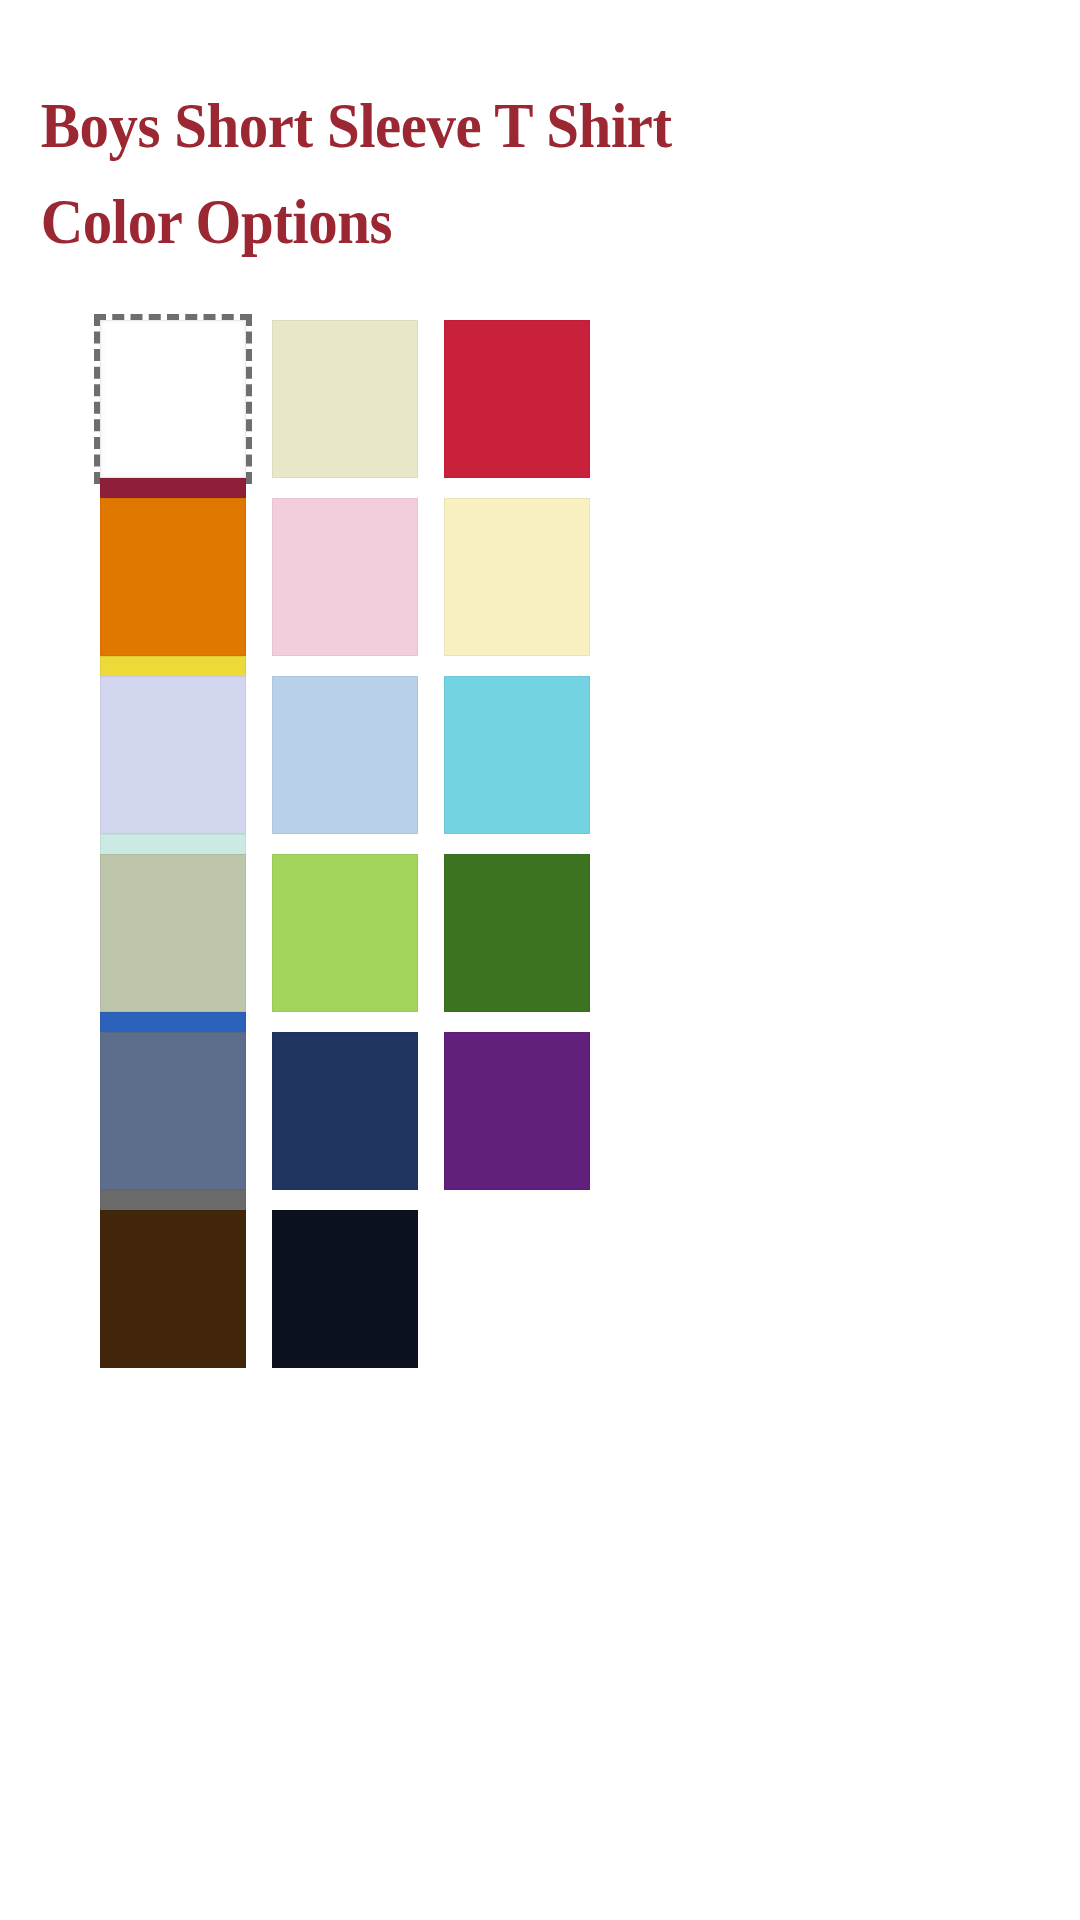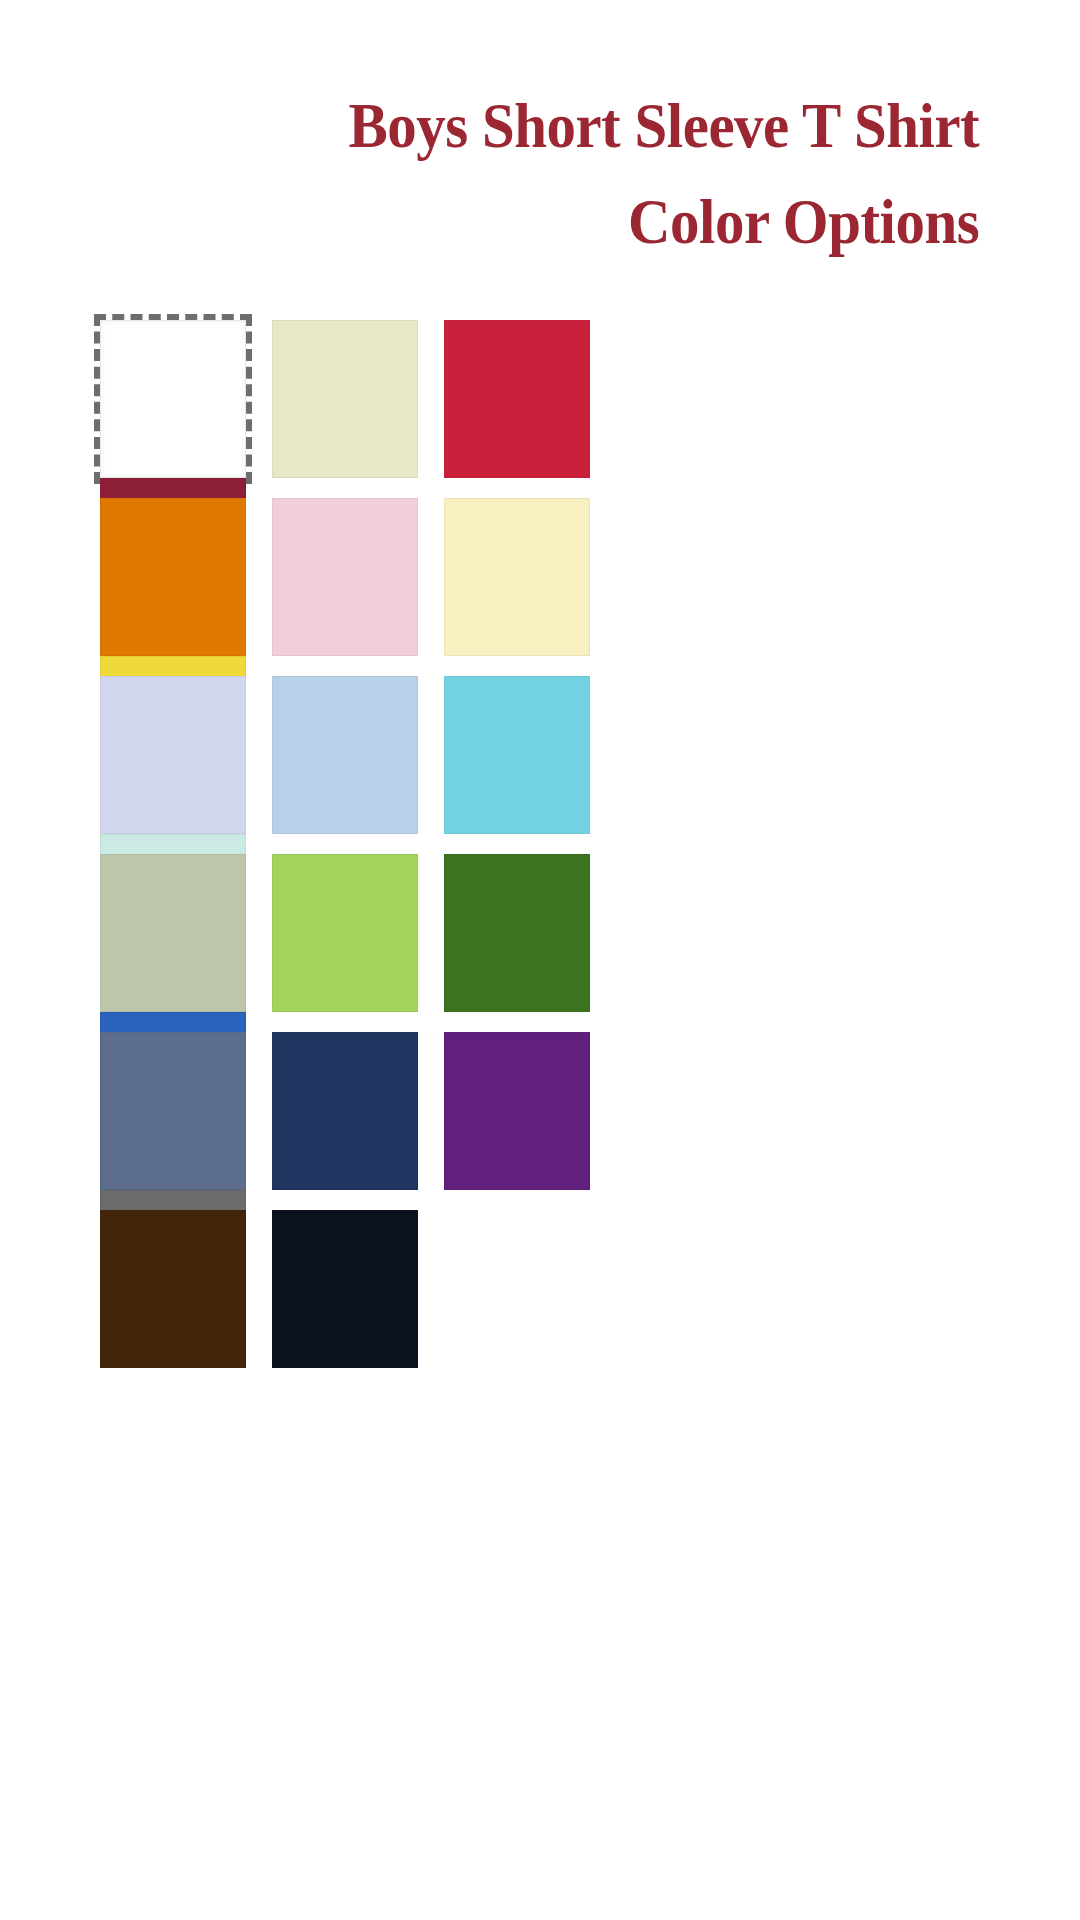--- a/index.html
+++ b/index.html
@@ -21,21 +21,21 @@
     height: 1920px;
     background: #ffffff;
   }
 
   
   .title-block {
     position: absolute;
     left: 0;
     top: 78px;
     width: 1020px;
-    text-align: right;
+    text-align: left;
   }
   .title-line {
     font-family: "Liberation Serif", "DejaVu Serif", serif;
     font-weight: bold;
     font-size: 64px;
     line-height: 96px;
     letter-spacing: -0.5px;
     color: #9B2733;
     transform: scaleX(0.92);
     transform-origin: center center;

